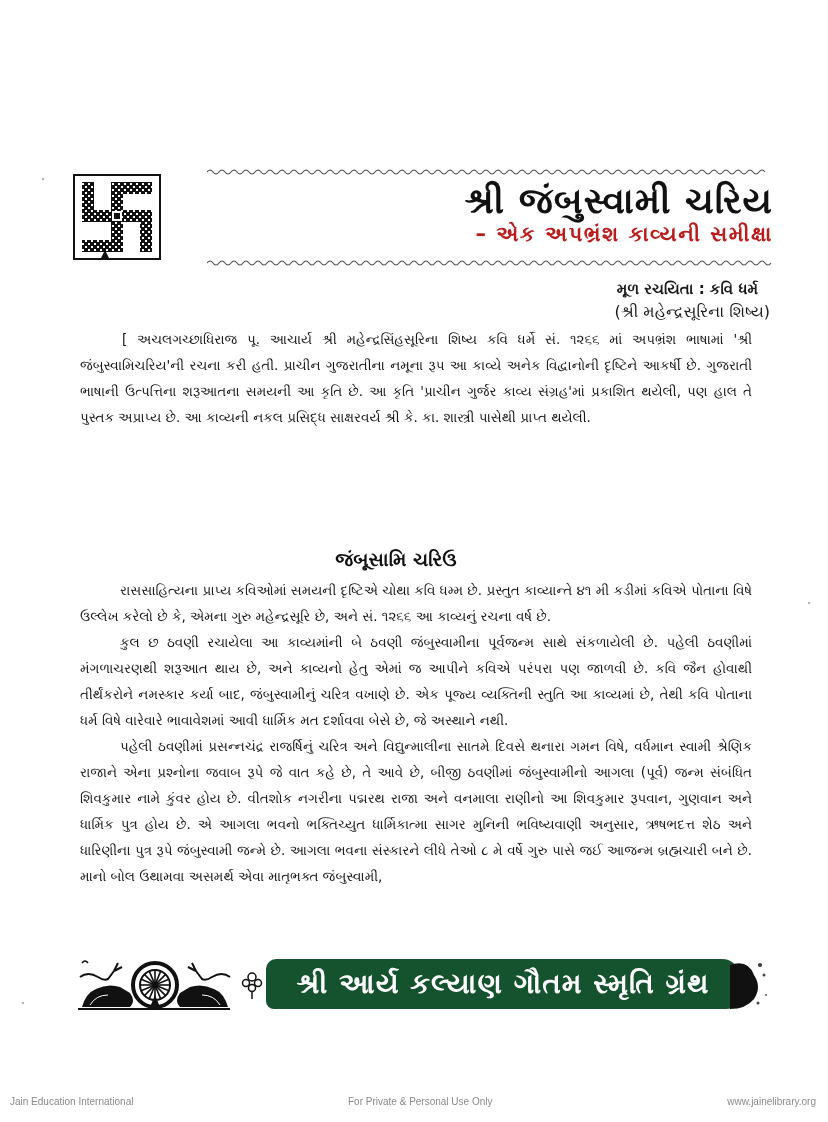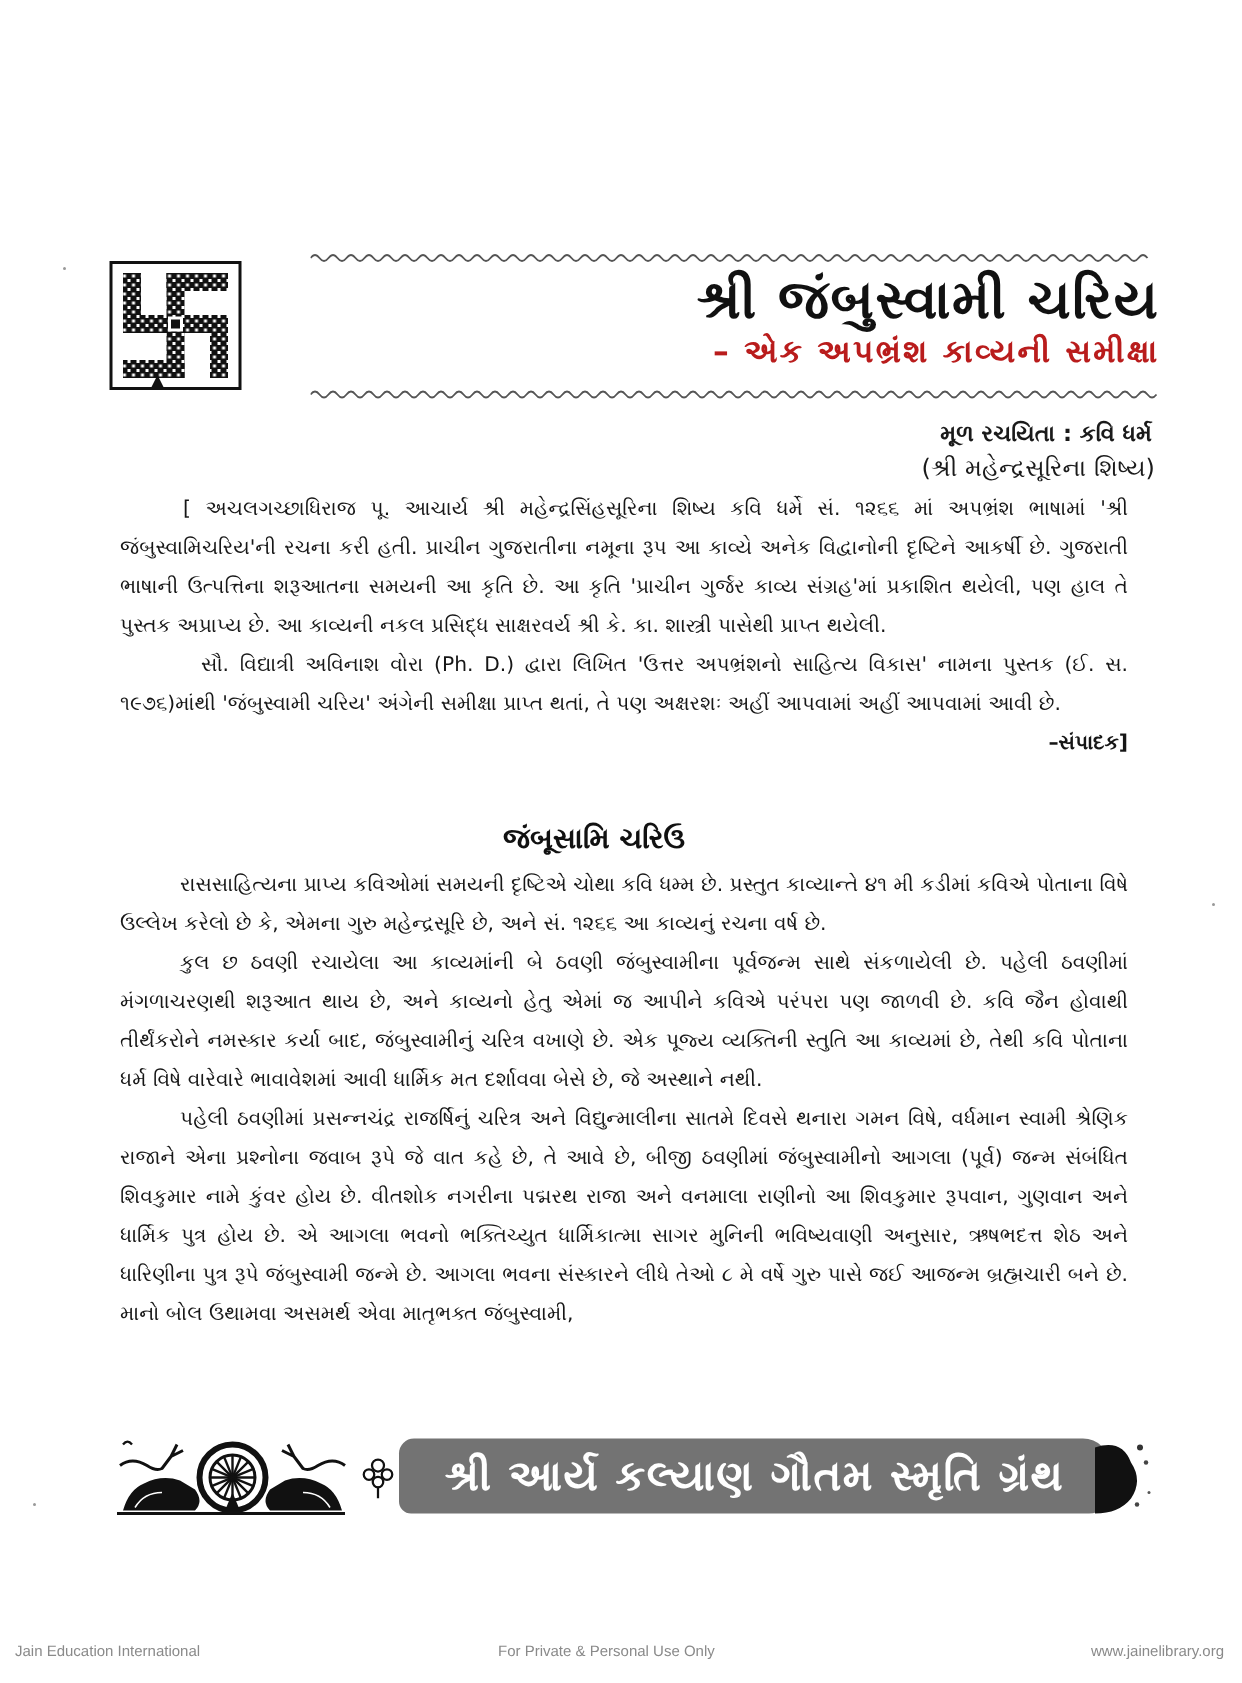--- a/index.html
+++ b/index.html
@@ -59,21 +59,21 @@
       top: 222px;
       font-size: 21px;
       font-weight: bold;
       letter-spacing: 1.5px;
       color: #b91c1c;
       white-space: nowrap;
     }
 
     .author-line {
       position: absolute;
-      right: 60px;
+      right: 70px;
       top: 280px;
       font-size: 15px;
       font-weight: bold;
       white-space: nowrap;
     }
     .author-sub {
       position: absolute;
       right: 58px;
       top: 302px;
       font-size: 16px;
@@ -132,21 +132,21 @@
       top: 14px;
       width: 24px;
       height: 30px;
     }
     .banner-bar {
       position: absolute;
       left: 196px;
       top: 4px;
       width: 474px;
       height: 50px;
-      background: #737373;
+      background: #14532d;
       border-radius: 10px 18px 14px 8px;
       color: #fff;
       font-size: 28px;
       font-weight: bold;
       text-align: center;
       line-height: 50px;
       letter-spacing: 1px;
       white-space: nowrap;
       overflow: hidden;
     }
@@ -164,21 +164,21 @@
       left: 0;
       top: 1092px;
       width: 828px;
       height: 20px;
       font-family: "Liberation Sans", sans-serif;
       font-size: 10px;
       color: #8a8a8a;
     }
     .footer span { position: absolute; top: 4px; white-space: nowrap; }
     .footer .f-left { left: 10px; }
-    .footer .f-center { left: 332px; }
+    .footer .f-center { left: 348px; }
     .footer .f-right { right: 12px; }
 
     .speck { position: absolute; width: 2px; height: 2px; background: #999; border-radius: 50%; }
   </style>
 </head>
 <body>
 
 <div class="page">
 
   <div class="swastika-box">
@@ -219,21 +219,20 @@
 
   <svg class="wavy bottom" viewBox="0 0 570 8" preserveAspectRatio="none">
     <path d="M0 4 q3 -4 6 0 t6 0 t6 0 t6 0 t6 0 t6 0 t6 0 t6 0 t6 0 t6 0 t6 0 t6 0 t6 0 t6 0 t6 0 t6 0 t6 0 t6 0 t6 0 t6 0 t6 0 t6 0 t6 0 t6 0 t6 0 t6 0 t6 0 t6 0 t6 0 t6 0 t6 0 t6 0 t6 0 t6 0 t6 0 t6 0 t6 0 t6 0 t6 0 t6 0 t6 0 t6 0 t6 0 t6 0 t6 0 t6 0 t6 0 t6 0 t6 0 t6 0 t6 0 t6 0 t6 0 t6 0 t6 0 t6 0 t6 0 t6 0 t6 0 t6 0 t6 0 t6 0 t6 0 t6 0 t6 0 t6 0 t6 0 t6 0 t6 0 t6 0 t6 0 t6 0 t6 0 t6 0 t6 0 t6 0 t6 0 t6 0 t6 0 t6 0 t6 0 t6 0 t6 0 t6 0 t6 0 t6 0 t6 0 t6 0 t6 0 t6 0 t6 0 t6 0 t6 0 t6 0" stroke="#555" stroke-width="1.2" fill="none"></path>
   </svg>
 
   <div class="author-line">મૂળ રચયિતા : કવિ ધર્મ</div>
   <div class="author-sub">(શ્રી મહેન્દ્રસૂરિના શિષ્ય)</div>
 
   <div class="text-block editor-note">
     <p>[ અચલગચ્છાધિરાજ પૂ. આચાર્ય શ્રી મહેન્દ્રસિંહસૂરિના શિષ્ય કવિ ધર્મે સં. ૧૨૬૬ માં અપભ્રંશ ભાષામાં 'શ્રી જંબુસ્વામિચરિય'ની રચના કરી હતી. પ્રાચીન ગુજરાતીના નમૂના રૂપ આ કાવ્યે અનેક વિદ્વાનોની દૃષ્ટિને આકર્ષી છે. ગુજરાતી ભાષાની ઉત્પત્તિના શરૂઆતના સમયની આ કૃતિ છે. આ કૃતિ 'પ્રાચીન ગુર્જર કાવ્ય સંગ્રહ'માં પ્રકાશિત થયેલી, પણ હાલ તે પુસ્તક અપ્રાપ્ય છે. આ કાવ્યની નકલ પ્રસિદ્ધ સાક્ષરવર્ય શ્રી કે. કા. શાસ્ત્રી પાસેથી પ્રાપ્ત થયેલી.</p>
-    <p><span>સૌ. વિદ્યાત્રી અવિનાશ વોરા (Ph. D.) દ્વારા લિખિત 'ઉત્તર અપભ્રંશનો સાહિત્ય વિકાસ' નામના પુસ્તક (ઈ. સ. ૧૯૭૬)માંથી 'જંબુસ્વામી ચરિય' અંગેની સમીક્ષા પ્રાપ્ત થતાં, તે પણ અક્ષરશઃ અહીં આપવામાં અહીં આપવામાં આવી છે.</span><span class="editor-sign">–સંપાદક]</span></p>
   </div>
 
   <div class="section-heading">જંબૂસામિ ચરિઉ</div>
 
   <div class="text-block article">
     <p>રાસસાહિત્યના પ્રાપ્ય કવિઓમાં સમયની દૃષ્ટિએ ચોથા કવિ ધમ્મ છે. પ્રસ્તુત કાવ્યાન્તે ૪૧ મી કડીમાં કવિએ પોતાના વિષે ઉલ્લેખ કરેલો છે કે, એમના ગુરુ મહેન્દ્રસૂરિ છે, અને સં. ૧૨૬૬ આ કાવ્યનું રચના વર્ષ છે.</p>
     <p>કુલ છ ઠવણી રચાયેલા આ કાવ્યમાંની બે ઠવણી જંબુસ્વામીના પૂર્વજન્મ સાથે સંકળાયેલી છે. પહેલી ઠવણીમાં મંગળાચરણથી શરૂઆત થાય છે, અને કાવ્યનો હેતુ એમાં જ આપીને કવિએ પરંપરા પણ જાળવી છે. કવિ જૈન હોવાથી તીર્થંકરોને નમસ્કાર કર્યા બાદ, જંબુસ્વામીનું ચરિત્ર વખાણે છે. એક પૂજ્ય વ્યક્તિની સ્તુતિ આ કાવ્યમાં છે, તેથી કવિ પોતાના ધર્મ વિષે વારેવારે ભાવાવેશમાં આવી ધાર્મિક મત દર્શાવવા બેસે છે, જે અસ્થાને નથી.</p>
     <p>પહેલી ઠવણીમાં પ્રસન્નચંદ્ર રાજર્ષિનું ચરિત્ર અને વિદ્યુન્માલીના સાતમે દિવસે થનારા ગમન વિષે, વર્ધમાન સ્વામી શ્રેણિક રાજાને એના પ્રશ્નોના જવાબ રૂપે જે વાત કહે છે, તે આવે છે, બીજી ઠવણીમાં જંબુસ્વામીનો આગલા (પૂર્વ) જન્મ સંબંધિત શિવકુમાર નામે કુંવર હોય છે. વીતશોક નગરીના પદ્મરથ રાજા અને વનમાલા રાણીનો આ શિવકુમાર રૂપવાન, ગુણવાન અને ધાર્મિક પુત્ર હોય છે. એ આગલા ભવનો ભક્તિચ્યુત ધાર્મિકાત્મા સાગર મુનિની ભવિષ્યવાણી અનુસાર, ઋષભદત્ત શેઠ અને ધારિણીના પુત્ર રૂપે જંબુસ્વામી જન્મે છે. આગલા ભવના સંસ્કારને લીધે તેઓ ૮ મે વર્ષે ગુરુ પાસે જઈ આજન્મ બ્રહ્મચારી બને છે. માનો બોલ ઉથામવા અસમર્થ એવા માતૃભક્ત જંબુસ્વામી,</p>
   </div>
 

